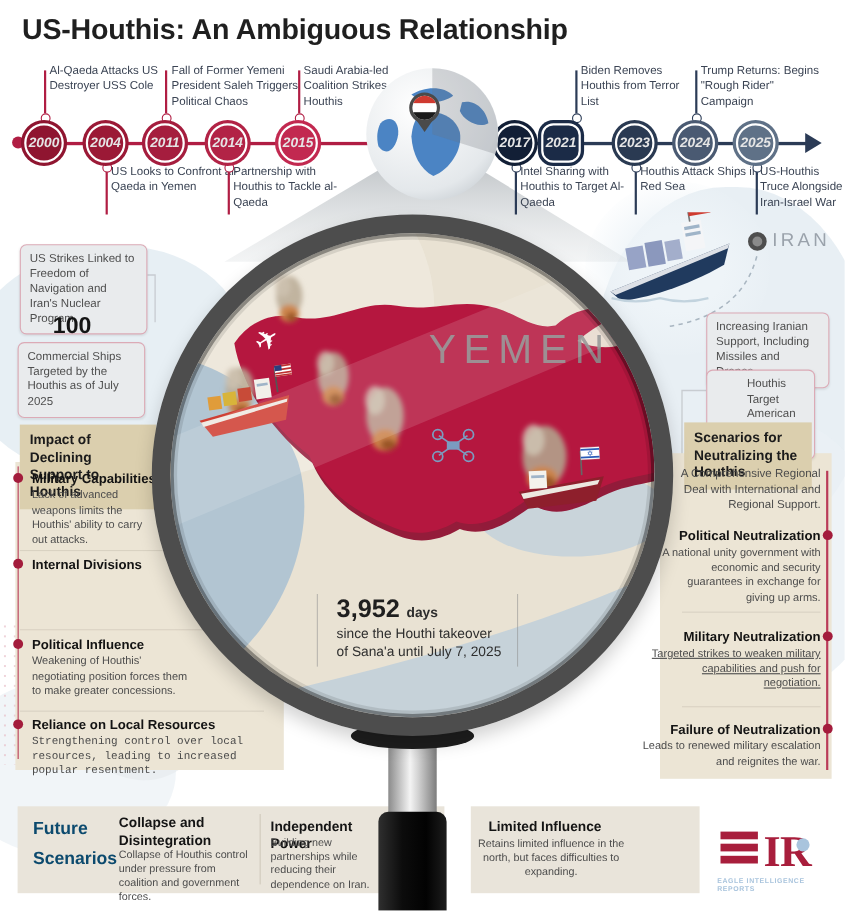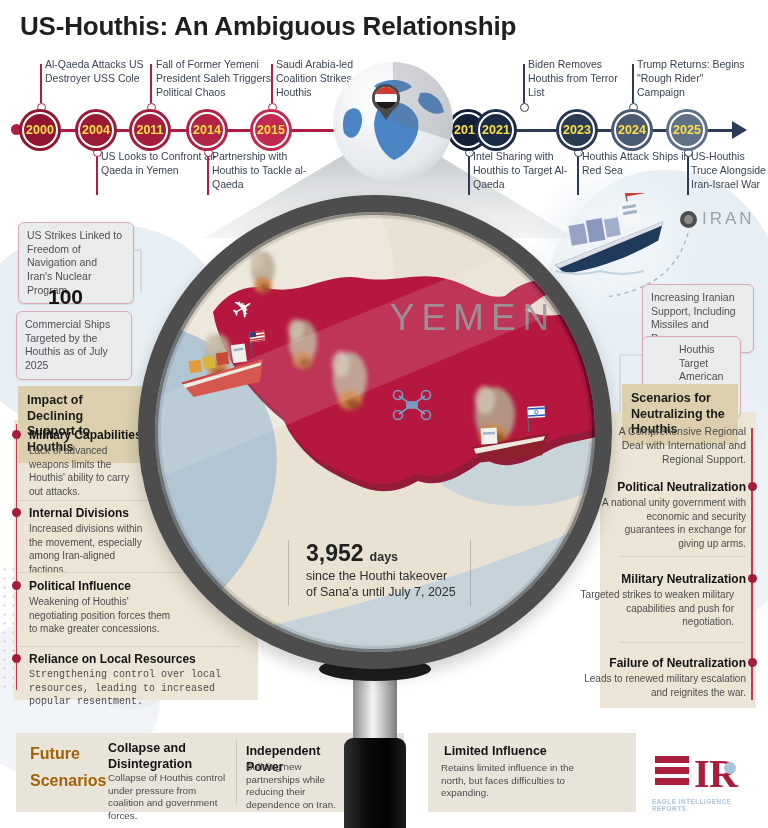--- a/index.html
+++ b/index.html
@@ -14,21 +14,21 @@
   .title{position:absolute;left:20px;top:11px;font-size:26px;font-weight:800;color:#1f1f1f;
          letter-spacing:-.2px;z-index:3;}
   
   .tl-line{position:absolute;top:129px;height:2.5px;z-index:3;}
   .tl-arrow{position:absolute;top:121px;width:0;height:0;border-top:9px solid rgba(0,0,0,0);
             border-bottom:9px solid rgba(0,0,0,0);border-left:15px solid #2b3b56;z-index:3;}
   .tl-start{position:absolute;left:11px;top:124px;width:11px;height:11px;border-radius:50%;
             background:#b01d43;z-index:3;}
   .yc{position:absolute;top:130px;width:32px;height:32px;border-radius:50%;border:2px solid #fff;
       transform:translate(-50%,-50%);display:flex;align-items:center;justify-content:center;
-      color:#fde047;font-weight:700;font-size:12.5px;z-index:3;}
+      color:#e5e5e5;font-weight:700;font-size:12.5px;z-index:3;font-style:italic;}
   .stem{position:absolute;width:1.5px;z-index:3;}
   .stem.red{background:#b01d43;} .stem.navy{background:#2b3b56;}
   .tl-ring{position:absolute;width:7px;height:7px;border-radius:50%;background:#fff;z-index:3;}
   .tl-ring.red{border:1.5px solid #b01d43;} .tl-ring.navy{border:1.5px solid #2b3b56;}
   .tl-label{position:absolute;font-size:10.5px;line-height:1.32;color:#3b4454;font-weight:400;z-index:3;}
   
   .gbox{position:absolute;box-sizing:border-box;background:#e9ebed;border:1px solid #dcaab6;
         border-radius:6px;padding:6px 8px;font-size:10.5px;line-height:1.3;color:#4f4f4f;z-index:3;
         box-shadow:0 1px 2px rgba(0,0,0,.08);}
   .stat-num{position:absolute;font-size:21px;font-weight:800;color:#141414;z-index:3;}
@@ -60,21 +60,21 @@
   .handle{position:absolute;left:344px;top:738px;width:62px;height:90px;z-index:6;
           border-radius:9px 9px 0 0;background:linear-gradient(90deg,#2f2f2f,#0c0c0c 35%,#020202 70%,#1d1d1d);}
   .days-line{position:absolute;width:1px;background:#8f8f8f;opacity:.55;z-index:6;}
   .days{position:absolute;left:306px;top:540px;width:170px;z-index:6;color:#1f1f1f;}
   .days .row{display:flex;align-items:baseline;gap:6px;}
   .days .num{font-size:23px;font-weight:800;}
   .days .unit{font-size:12.5px;font-weight:600;color:#2c2c2c;}
   .days .ln{font-size:12.5px;color:#2e2e2e;margin-top:2px;}
   
   .bbar{position:absolute;background:#e9e4da;z-index:2;}
-  .fs-line{position:absolute;font-size:16px;font-weight:800;color:#a16207;z-index:3;}
+  .fs-line{position:absolute;font-size:16px;font-weight:800;color:#0c4a6e;z-index:3;}
   .ctitle{position:absolute;font-size:12.5px;font-weight:800;color:#141414;line-height:1.25;z-index:3;}
   .cbody{position:absolute;font-size:9.8px;line-height:1.3;color:#4c4c4c;z-index:3;}
   .bdiv{position:absolute;width:1px;background:#cfc9bb;z-index:3;}
   
   .ebar{position:absolute;width:34px;height:7px;background:#a81e3c;z-index:3;}
   .lglyph{position:absolute;font-family:"Liberation Serif",serif;font-weight:700;font-size:40px;
           line-height:1;color:#a81e3c;z-index:3;}
   .ldot{position:absolute;left:724px;top:762px;width:12px;height:12px;border-radius:50%;
         background:#a9c4dd;z-index:4;}
   .tagline{position:absolute;left:652px;top:798px;font-size:6.3px;letter-spacing:.55px;
@@ -158,21 +158,21 @@
   <div class="stem navy" style="left:687px;top:156px;height:39px;"></div>
   <div class="tl-ring navy" style="left:683.5px;top:148px;"></div>
   <div class="tl-label" style="left:691px;top:150px;width:76px;">US-Houthis Truce Alongside Iran-Israel War</div>
 
   <div class="yc" style="left:40px;background:#8f1530;box-shadow:0 0 0 3px #8f1530;">2000</div>
   <div class="yc" style="left:96px;background:#9b1936;box-shadow:0 0 0 3px #9b1936;">2004</div>
   <div class="yc" style="left:150px;background:#a51d3e;box-shadow:0 0 0 3px #a51d3e;">2011</div>
   <div class="yc" style="left:207px;background:#b22346;box-shadow:0 0 0 3px #b22346;">2014</div>
   <div class="yc" style="left:271px;background:#c22950;box-shadow:0 0 0 3px #c22950;">2015</div>
   <div class="yc" style="left:468px;background:#121f36;box-shadow:0 0 0 3px #121f36;text-align:right;">2017</div>
-  <div class="yc" style="left:496px;background:#1b2b47;box-shadow:0 0 0 3px #1b2b47;">2021</div>
+  <div class="yc" style="left:510px;background:#1b2b47;box-shadow:0 0 0 3px #1b2b47;border-radius:11px;">2021</div>
   <div class="yc" style="left:577px;background:#2a3a52;box-shadow:0 0 0 3px #2a3a52;">2023</div>
   <div class="yc" style="left:632px;background:#4a5a72;box-shadow:0 0 0 3px #4a5a72;">2024</div>
   <div class="yc" style="left:687px;background:#5f7187;box-shadow:0 0 0 3px #5f7187;">2025</div>
 
   <svg class="a" style="left:330px;top:60px;z-index:3;" width="126" height="126" viewBox="0 0 126 126">
     <defs>
       <radialGradient id="gG" cx=".38" cy=".3" r=".9">
         <stop offset="0" stop-color="#ffffff"></stop>
           <stop offset=".7" stop-color="#e4e8eb"></stop>
         <stop offset="1" stop-color="#b9c0c6"></stop>
@@ -342,21 +342,20 @@
   <div class="thead" style="left:18px;top:386px;width:124px;">Impact of Declining Support to Houthis</div>
   <div class="vline" style="left:15.5px;top:424px;height:266px;"></div>
 
   <div class="rdot" style="left:11.5px;top:430px;"></div>
   <div class="ititle" style="left:29px;top:428px;">Military Capabilities</div>
   <div class="ibody" style="left:29px;top:444px;width:112px;">Lack of advanced weapons limits the Houthis' ability to carry out attacks.</div>
   <div class="divider" style="left:18px;top:500px;width:222px;"></div>
 
   <div class="rdot" style="left:11.5px;top:508px;"></div>
   <div class="ititle" style="left:29px;top:506px;">Internal Divisions</div>
-  <div class="ibody" style="left:29px;top:522px;width:122px;">Increased divisions within the movement, especially among Iran-aligned factions.</div>
   <div class="divider" style="left:18px;top:572px;width:222px;"></div>
 
   <div class="rdot" style="left:11.5px;top:581px;"></div>
   <div class="ititle" style="left:29px;top:579px;">Political Influence</div>
   <div class="ibody" style="left:29px;top:595px;width:142px;">Weakening of Houthis' negotiating position forces them to make greater concessions.</div>
   <div class="divider" style="left:18px;top:646px;width:222px;"></div>
 
   <div class="rdot" style="left:11.5px;top:654px;"></div>
   <div class="ititle" style="left:29px;top:652px;">Reliance on Local Resources</div>
   <div class="ibody" style="left:29px;top:668px;width:208px;font-family:Liberation Mono, monospace;">Strengthening control over local resources, leading to increased popular resentment.</div>
@@ -365,37 +364,37 @@
   <div class="vline" style="left:751px;top:428px;height:272px;"></div>
   <div class="ibody rt" style="left:616px;top:424px;width:130px;font-size:10.5px;">A Comprehensive Regional Deal with International and Regional Support.</div>
 
   <div class="rdot" style="left:747.5px;top:482px;"></div>
   <div class="ititle rt" style="left:600px;top:480px;width:146px;">Political Neutralization</div>
   <div class="ibody rt" style="left:600px;top:496px;width:146px;">A national unity government with economic and security guarantees in exchange for giving up arms.</div>
   <div class="divider" style="left:620px;top:556px;width:126px;"></div>
 
   <div class="rdot" style="left:747.5px;top:574px;"></div>
   <div class="ititle rt" style="left:600px;top:572px;width:146px;">Military Neutralization</div>
-  <div class="ibody rt" style="left:574px;top:588px;width:160px;">Targeted strikes to weaken military capabilities and push for negotiation.</div>
+  <div class="ibody rt" style="left:586px;top:588px;width:160px;text-decoration:underline;">Targeted strikes to weaken military capabilities and push for negotiation.</div>
   <div class="divider" style="left:620px;top:642px;width:126px;"></div>
 
   <div class="rdot" style="left:747.5px;top:658px;"></div>
   <div class="ititle rt" style="left:570px;top:656px;width:176px;">Failure of Neutralization</div>
   <div class="ibody rt" style="left:570px;top:672px;width:176px;">Leads to renewed military escalation and reignites the war.</div>
 
   <div class="fs-line" style="left:30px;top:745px;">Future</div>
   <div class="fs-line" style="left:30px;top:772px;">Scenarios</div>
 
   <div class="ctitle" style="left:108px;top:741px;width:124px;">Collapse and Disintegration</div>
   <div class="cbody" style="left:108px;top:772px;width:124px;">Collapse of Houthis control under pressure from coalition and government forces.</div>
   <div class="bdiv" style="left:236px;top:740px;height:64px;"></div>
   <div class="ctitle" style="left:246px;top:744px;width:110px;">Independent Power</div>
   <div class="cbody" style="left:246px;top:761px;width:96px;">Building new partnerships while reducing their dependence on Iran.</div>
   <div class="ctitle" style="left:444px;top:744px;width:160px;">Limited Influence</div>
-  <div class="cbody" style="left:441px;top:762px;width:160px;">Retains limited influence in the north, but faces difficulties to expanding.</div>
+  <div class="cbody" style="left:421px;top:762px;width:160px;text-align:center;">Retains limited influence in the north, but faces difficulties to expanding.</div>
 
   <div class="ebar" style="left:655px;top:756px;"></div>
   <div class="ebar" style="left:655px;top:767px;"></div>
   <div class="ebar" style="left:655px;top:778px;"></div>
   <div class="lglyph" style="left:694px;top:754px;">I</div>
   <div class="lglyph" style="left:709px;top:754px;">R</div>
   <div class="ldot"></div>
   <div class="tagline">EAGLE INTELLIGENCE REPORTS</div>
 
 </div>

